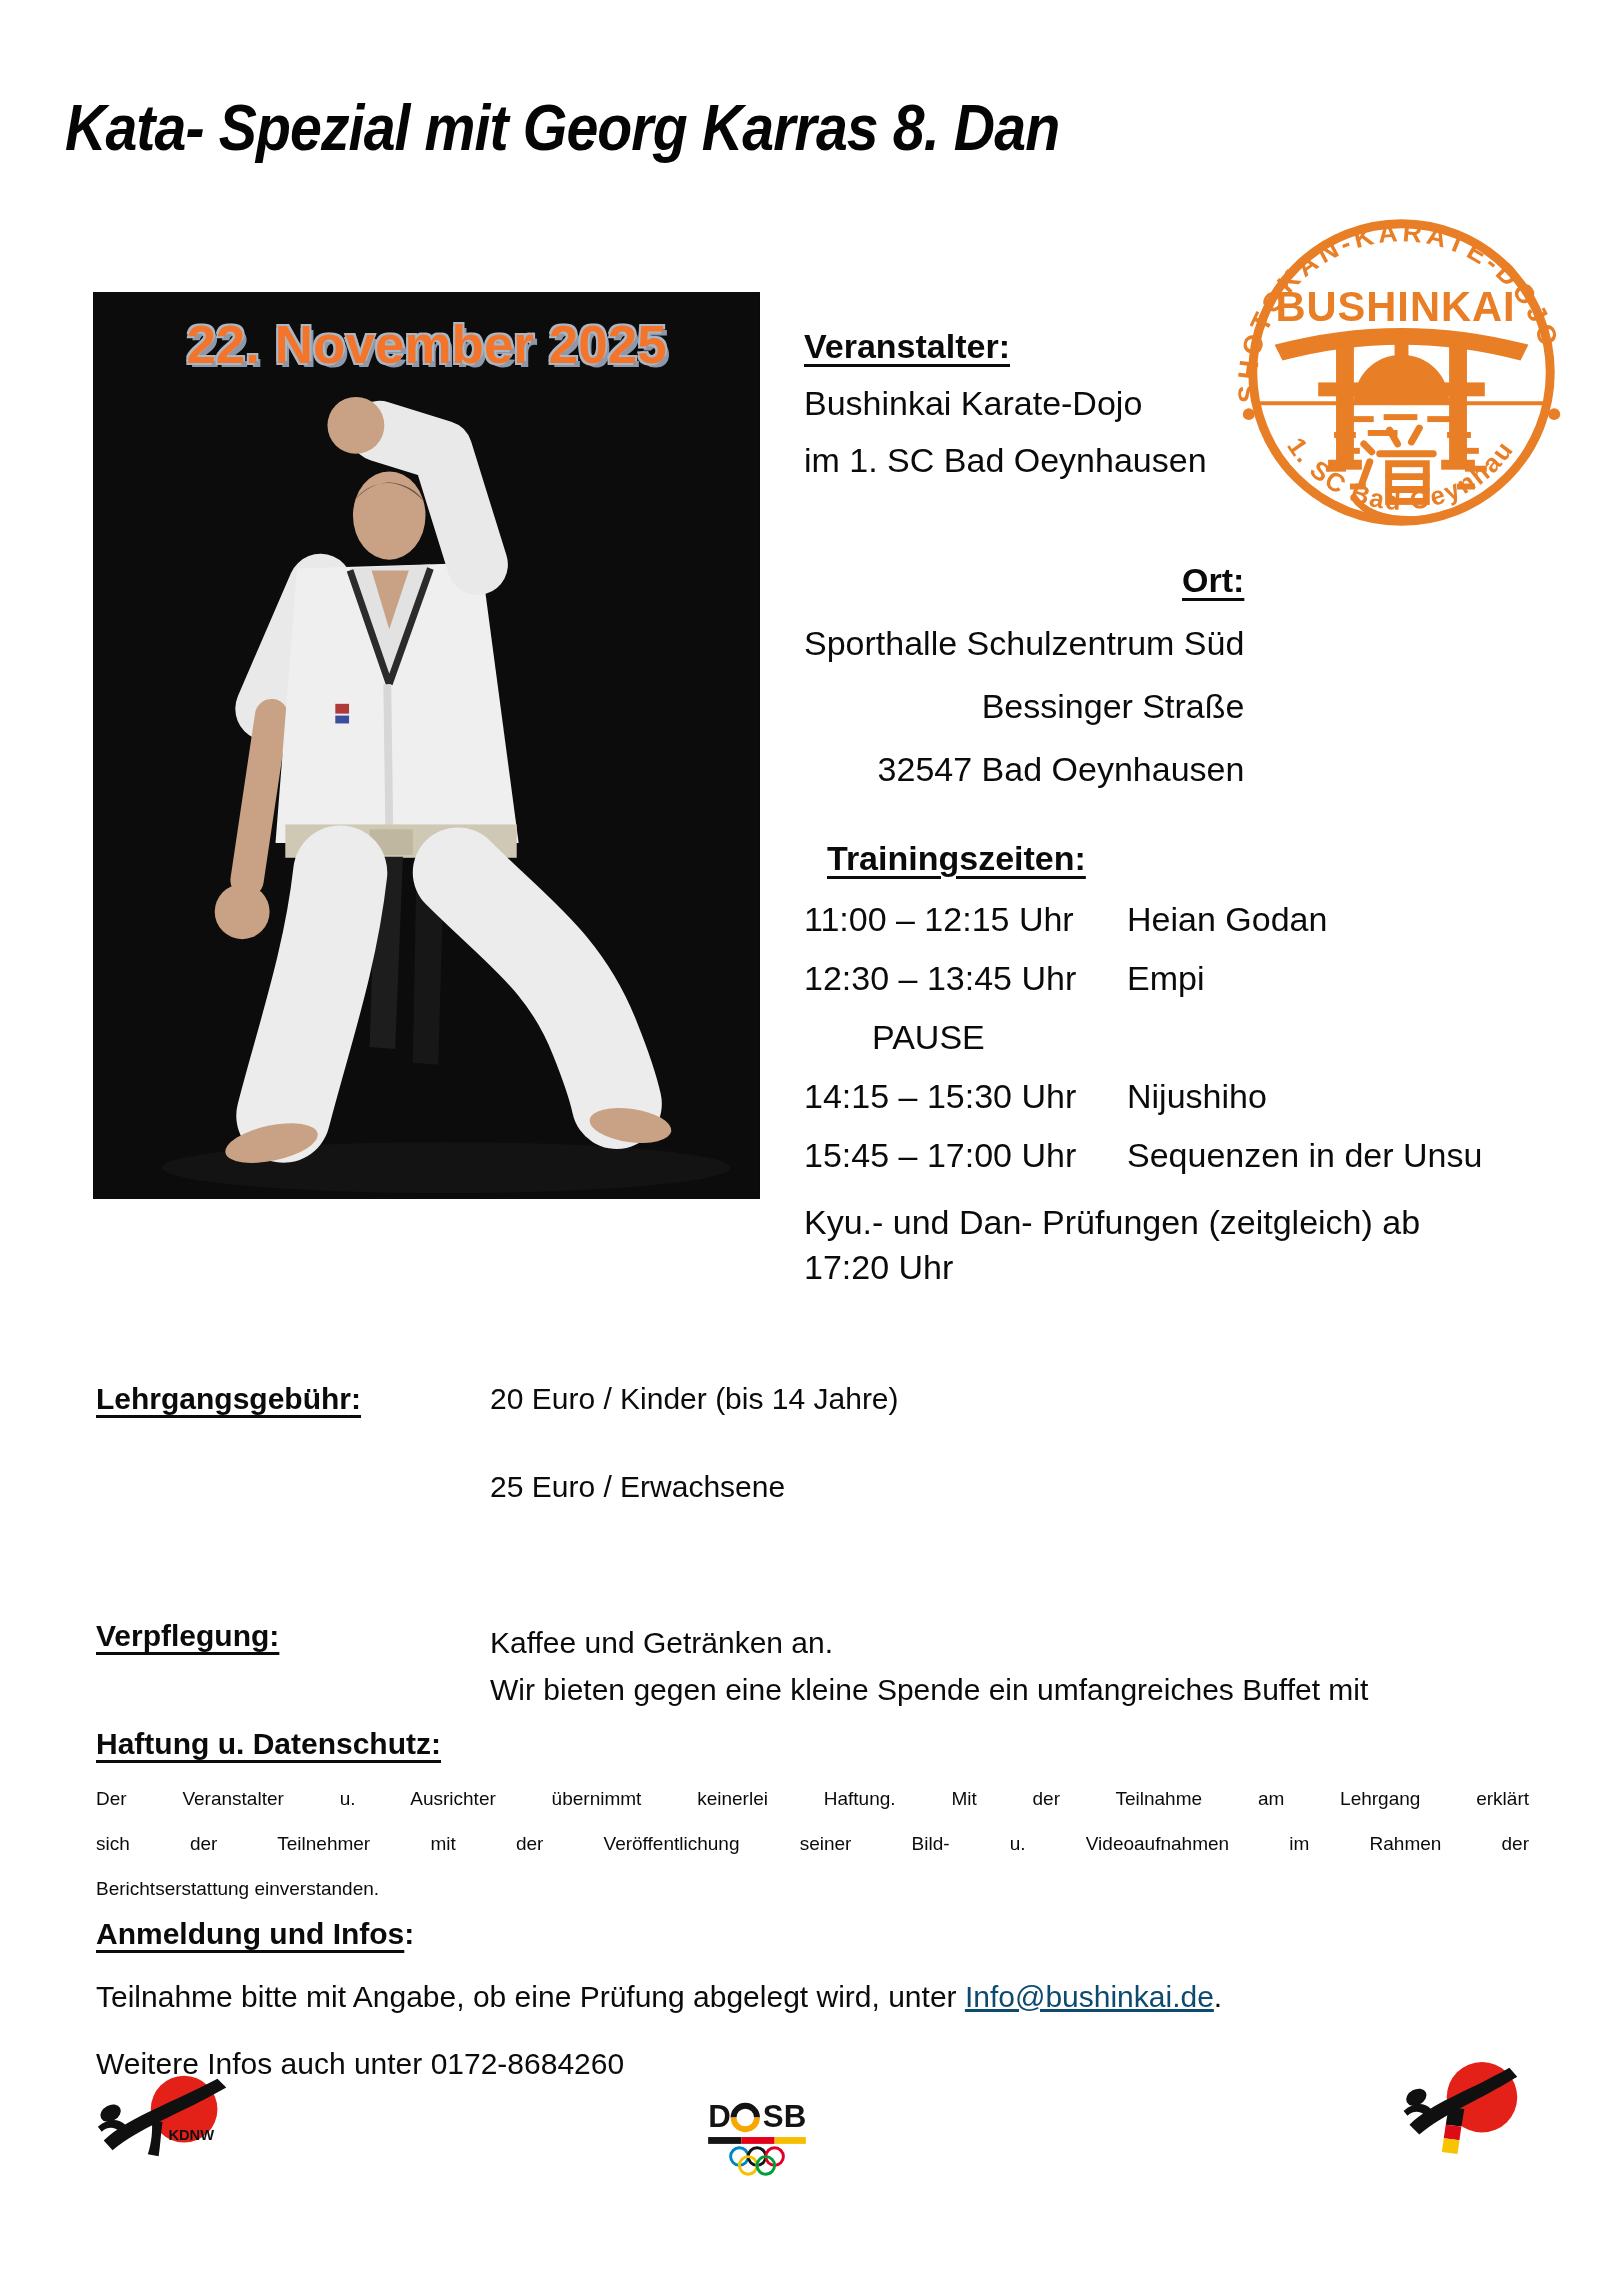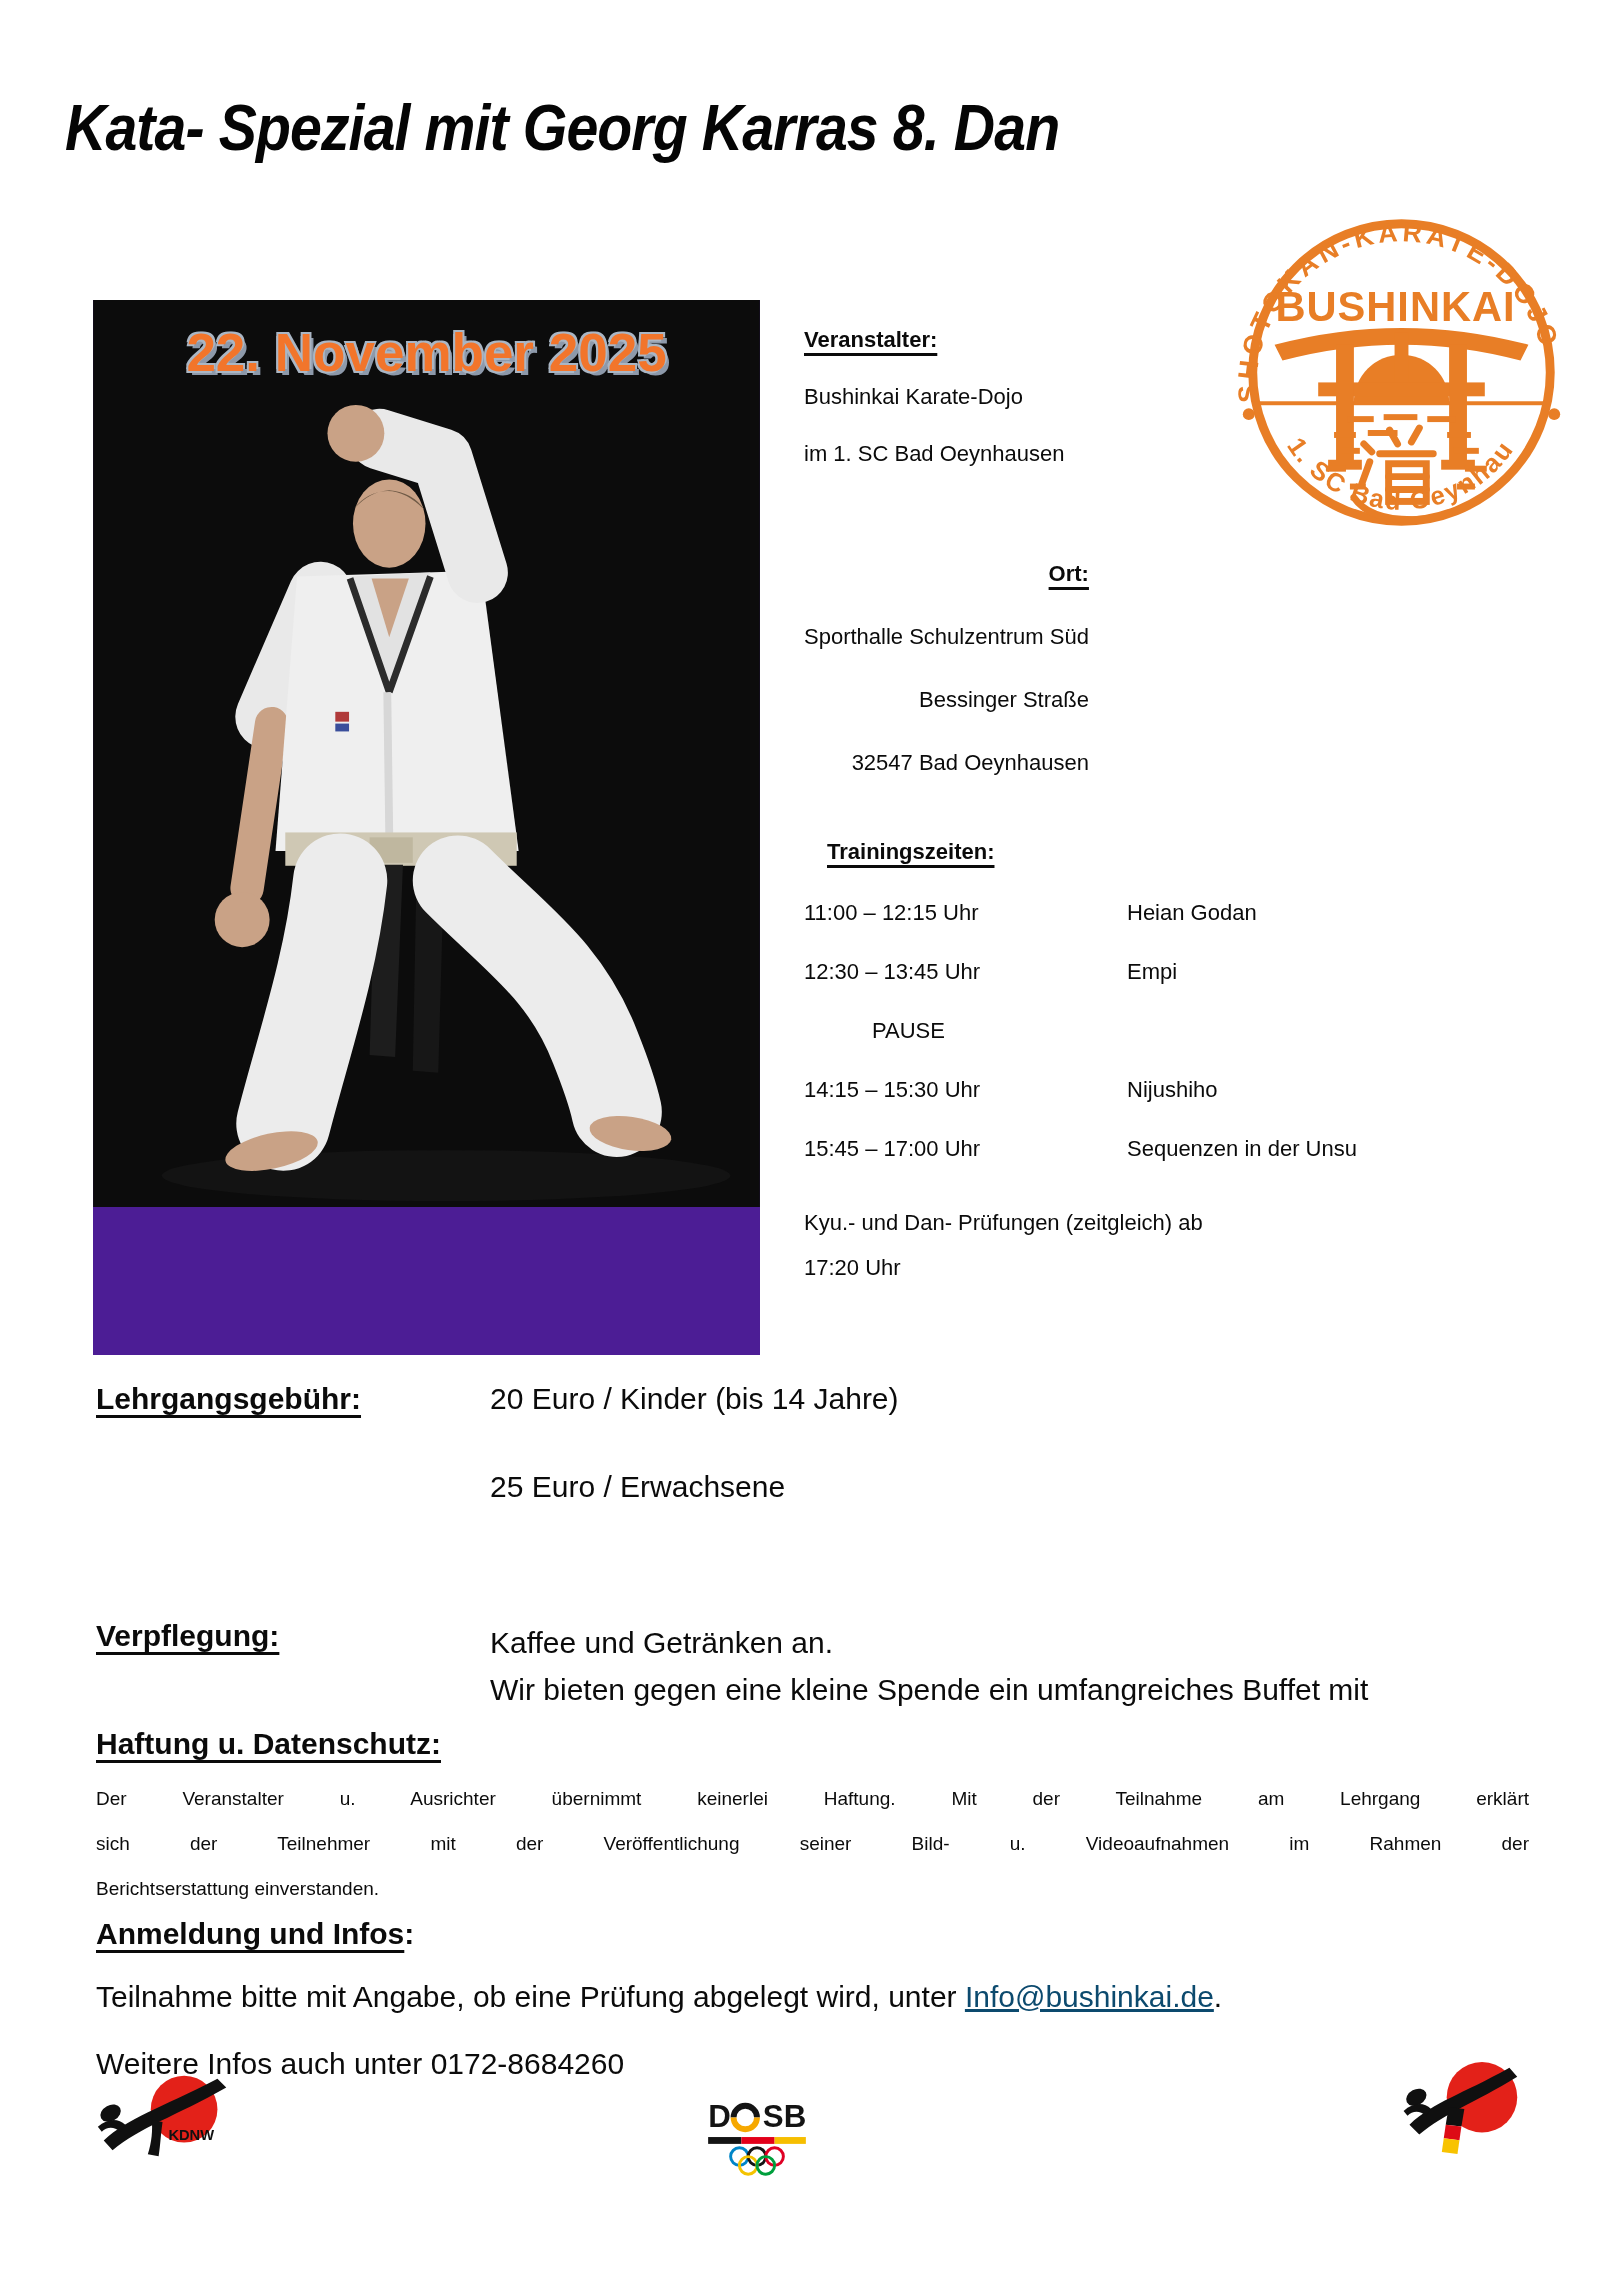--- a/index.html
+++ b/index.html
@@ -10,29 +10,29 @@
   }
   .abs{position:absolute;}
   
   .title{
     left:65px; top:90px; font-size:65px; font-weight:bold; font-style:italic;
     white-space:nowrap; transform:scaleX(0.88); transform-origin:left top;
     letter-spacing:-1px; color:#050505;
   }
   
   .hd{font-weight:bold; text-decoration:underline; text-decoration-thickness:2.9px; text-underline-offset:5.9px;}
-  .b31{font-size:22px; line-height:1.0;}
+  .b31{font-size:34px; line-height:1.0;}
   
   .rcol-block div{height:57px;}
   .ort-block div{height:63px;}
   .trow{height:59px; white-space:nowrap;}
   .trow .t{display:inline-block; width:323px;}
   .pause-ind{margin-left:68px;}
   
-  .photo{left:93px; top:300px; width:667px; height:1055px; background:#4c1d95;}
+  .photo{left:93px; top:292px; width:667px; height:907px; background:#000000;}
   .photo-date{
     position:absolute; left:0; right:0; top:21.6px; text-align:center;
     font-size:53px; font-weight:bold; color:#f2752b; letter-spacing:0px;
     text-shadow:-2px -2px 0 #aab6c4, 2px -2px 0 #aab6c4, -2px 2px 0 #aab6c4, 3.9px 3.9px 0 #8d99aa;
     white-space:nowrap;
   }
   
   .sec-label{left:96px; font-size:30px;}
   .sec-val{left:490px; font-size:30px;}
   .para{left:96px; width:1433px; font-size:19px; line-height:45px;}

